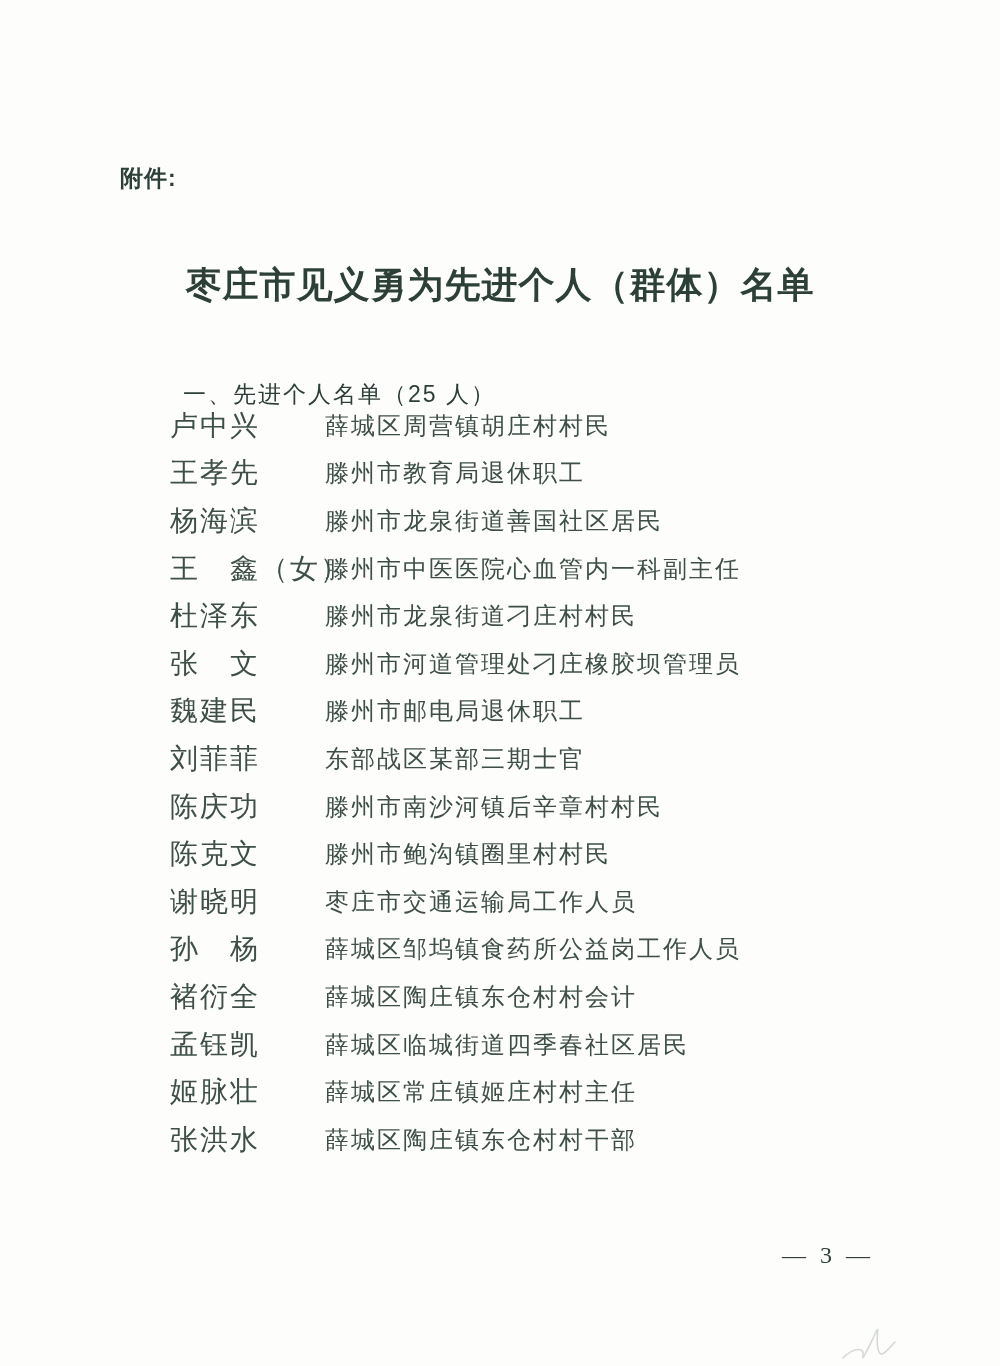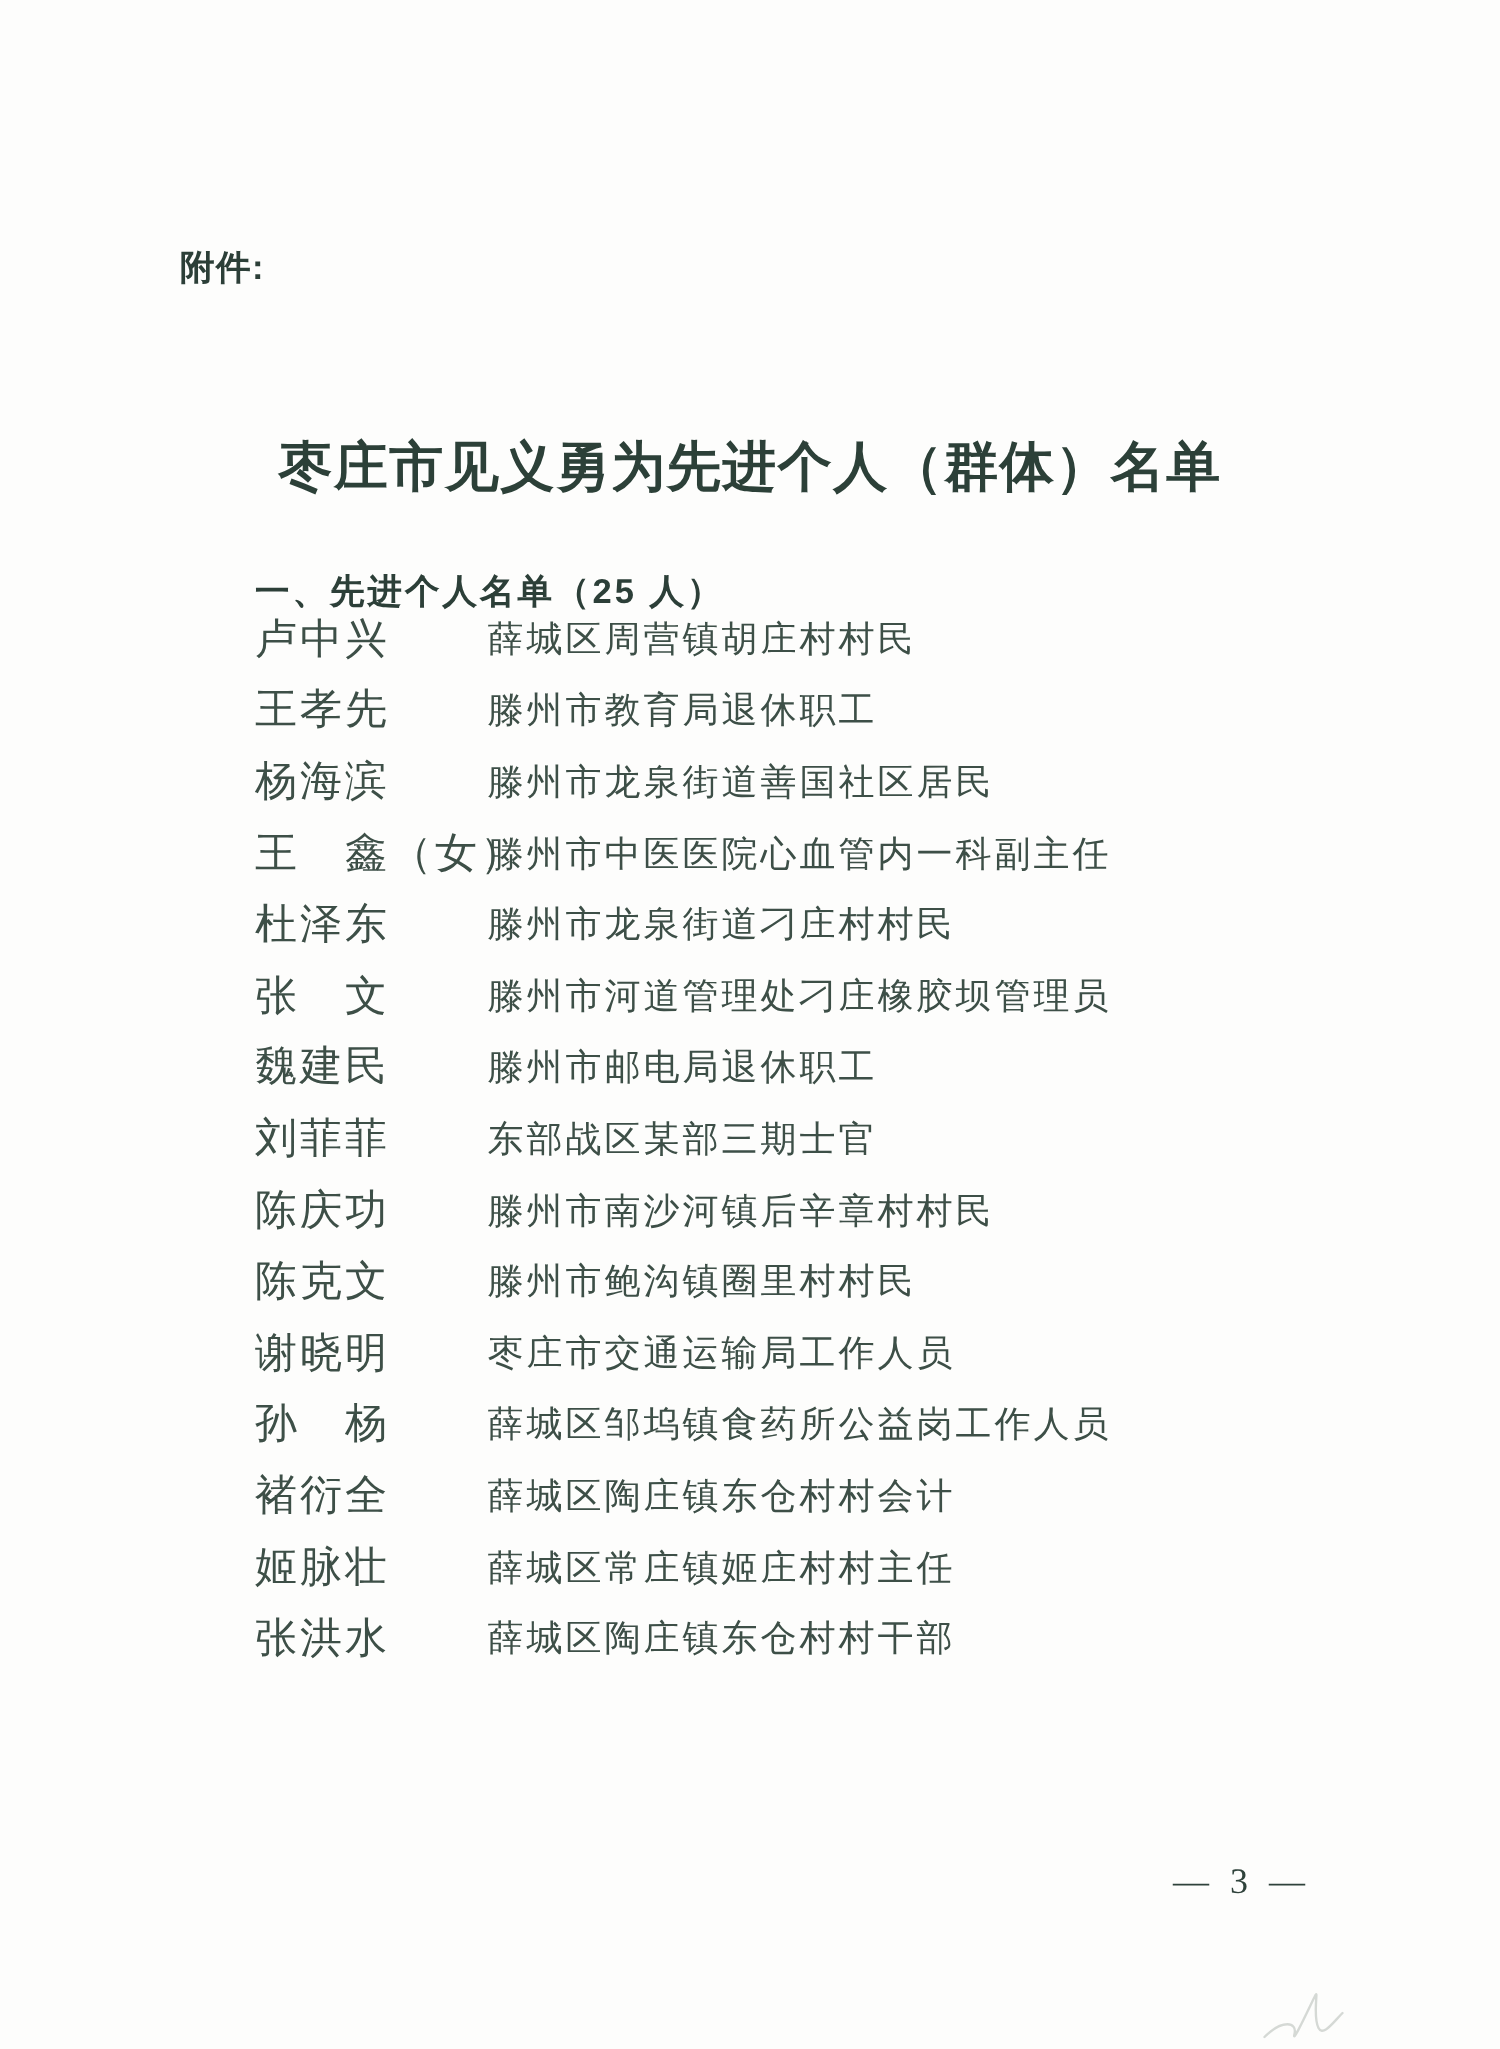--- a/index.html
+++ b/index.html
@@ -21,35 +21,35 @@
     top: 163px;
     font-size: 23px;
     font-weight: bold;
     color: #2c3f38;
     font-family: "Liberation Sans", "DejaVu Sans", sans-serif;
     letter-spacing: 1px;
   }
   .doc-title {
     position: absolute;
     left: 0;
-    top: 263px;
+    top: 237px;
     width: 1000px;
     text-align: center;
     font-size: 36px;
     font-weight: bold;
     color: #2c4038;
     letter-spacing: 1px;
     font-family: "Liberation Serif", "DejaVu Serif", serif;
   }
   .section-heading {
     position: absolute;
-    left: 170px;
+    left: 183px;
     top: 362px;
     font-size: 23px;
-    font-weight: bold;
+    font-weight: normal;
     color: #2c3f38;
     letter-spacing: 2px;
     font-family: "Liberation Sans", "DejaVu Sans", sans-serif;
     margin-top: 17px;
   }
   .list {
     position: absolute;
     left: 170px;
     top: 402px;
     width: 700px;
@@ -149,20 +149,24 @@
     </div>
     <div class="row">
       <span class="person-name">孙　杨</span>
       <span class="person-desc">薛城区邹坞镇食药所公益岗工作人员</span>
     </div>
     <div class="row">
       <span class="person-name">褚衍全</span>
       <span class="person-desc">薛城区陶庄镇东仓村村会计</span>
     </div>
     <div class="row">
+      <span class="person-name">孟钰凯</span>
+      <span class="person-desc">薛城区临城街道四季春社区居民</span>
+    </div>
+    <div class="row">
       <span class="person-name">姬脉壮</span>
       <span class="person-desc">薛城区常庄镇姬庄村村主任</span>
     </div>
     <div class="row">
       <span class="person-name">张洪水</span>
       <span class="person-desc">薛城区陶庄镇东仓村村干部</span>
     </div>
   </div>
 
   <div class="page-number">— 3 —</div>

